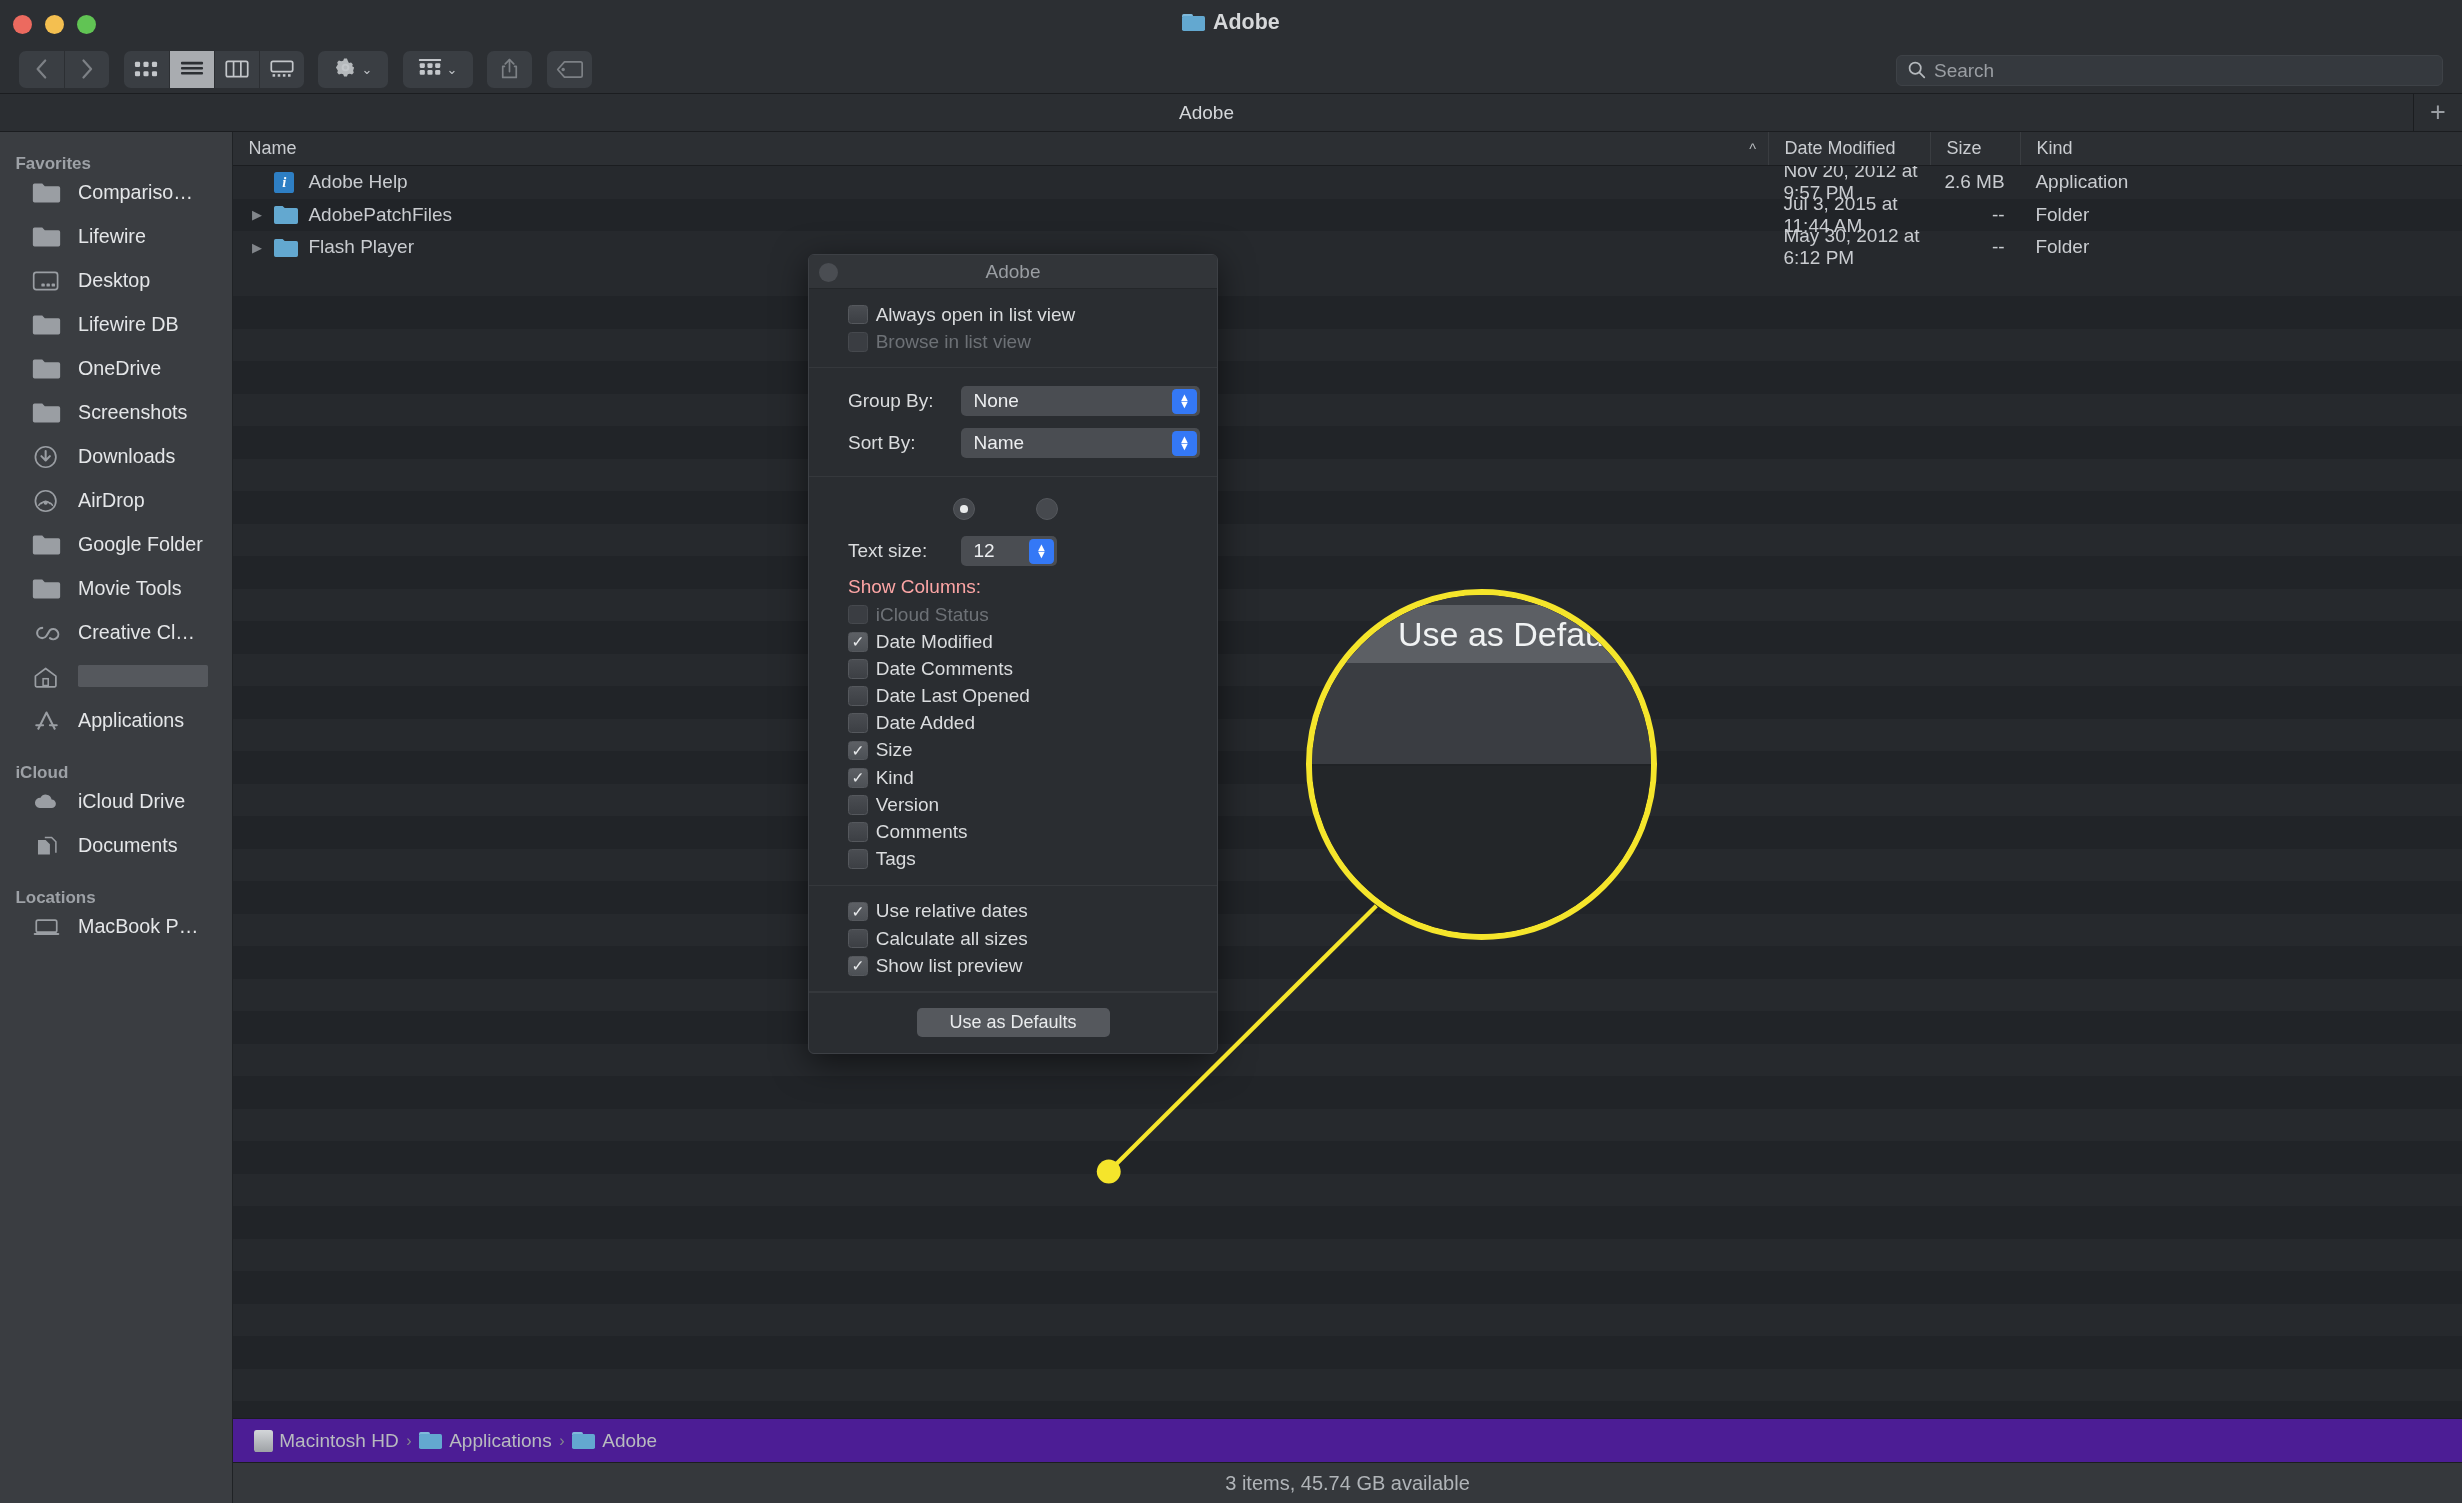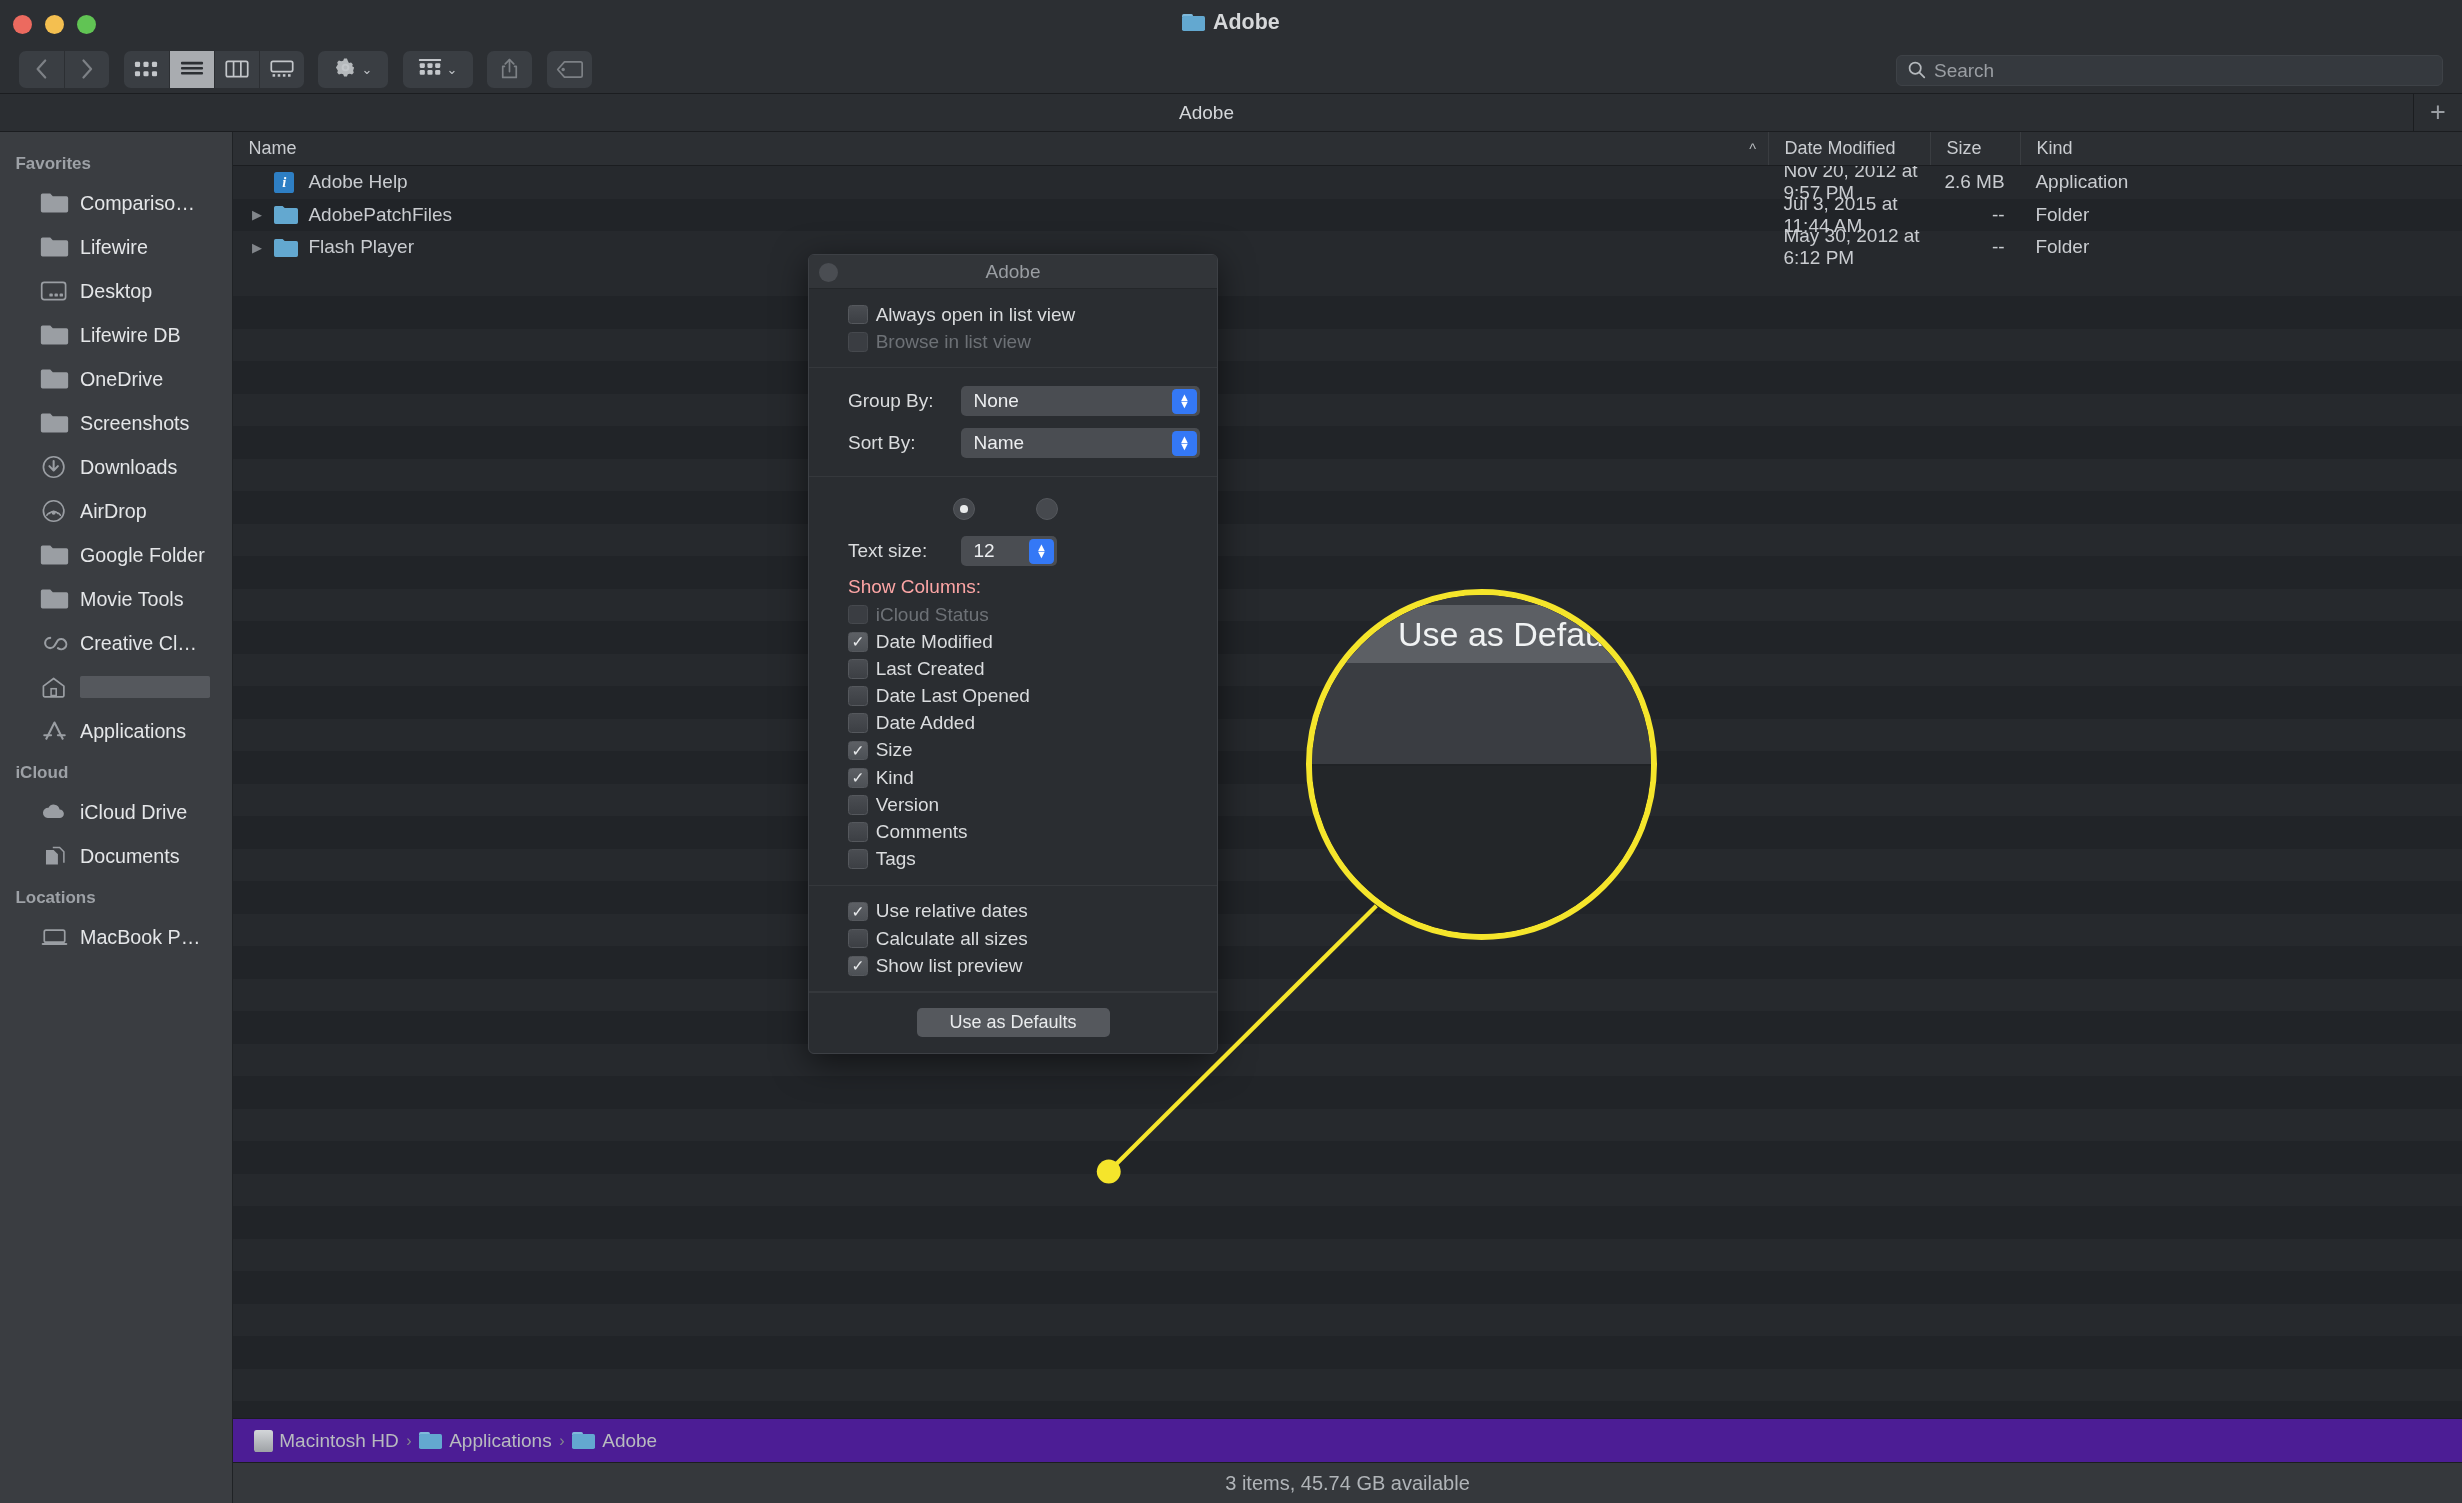--- a/index.html
+++ b/index.html
@@ -118,22 +118,22 @@
     background: #3a3d41;
     padding-top: 12px;
     overflow: hidden;
     border-right: 0.9px solid #1f2225;
   }
   .sb-head {
     color: #9da1a6; font-size: 17px; font-weight: 700;
     padding: 10.3px 0 6.8px 15.4px;
   }
   .sb-item {
-    height: 44px; display: flex; align-items: center; gap: 11px;
-    padding-left: 40px; color: #e4e6e8; font-size: 19.7px;
+    height: 44px; display: flex; align-items: flex-start; gap: 17px;
+    padding-left: 32px; color: #e4e6e8; font-size: 19.7px;
     white-space: nowrap;
   }
   .sb-ico { width: 29px; height: 24px; flex: none; position: relative; color:#b3b7bb; }
   .sb-ico svg { display:block; }
   .sb-redact {
     display: inline-block; width: 130px; height: 22px;
     background: #55585d; border-radius: 1.7px;
   }
 
   
@@ -816,21 +816,21 @@
         <div class="cb-row disabled">
           <span class="cbx disabled"></span>
           <span>iCloud Status</span>
         </div>
         <div class="cb-row">
           <span class="cbx on">✓</span>
           <span>Date Modified</span>
         </div>
         <div class="cb-row">
           <span class="cbx"></span>
-          <span>Last Created</span>
+          <span>Date Comments</span>
         </div>
         <div class="cb-row">
           <span class="cbx"></span>
           <span>Date Last Opened</span>
         </div>
         <div class="cb-row">
           <span class="cbx"></span>
           <span>Date Added</span>
         </div>
         <div class="cb-row">

